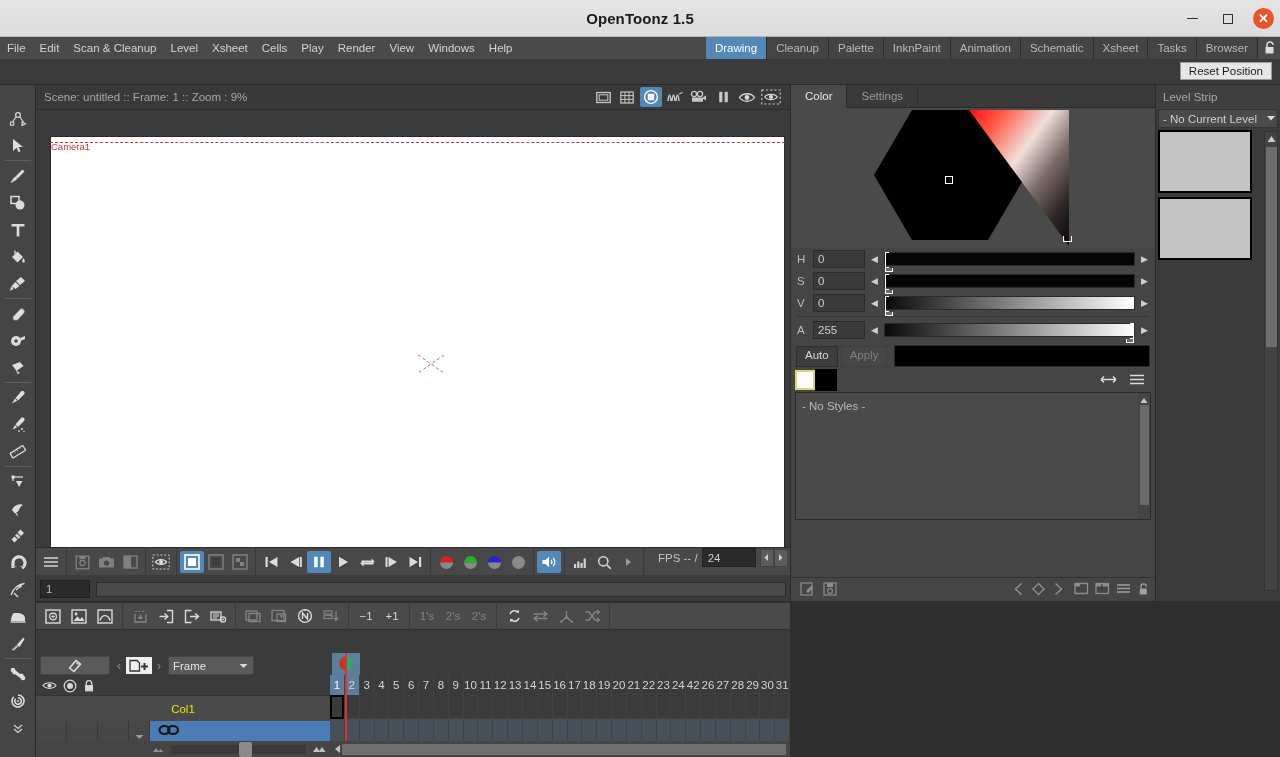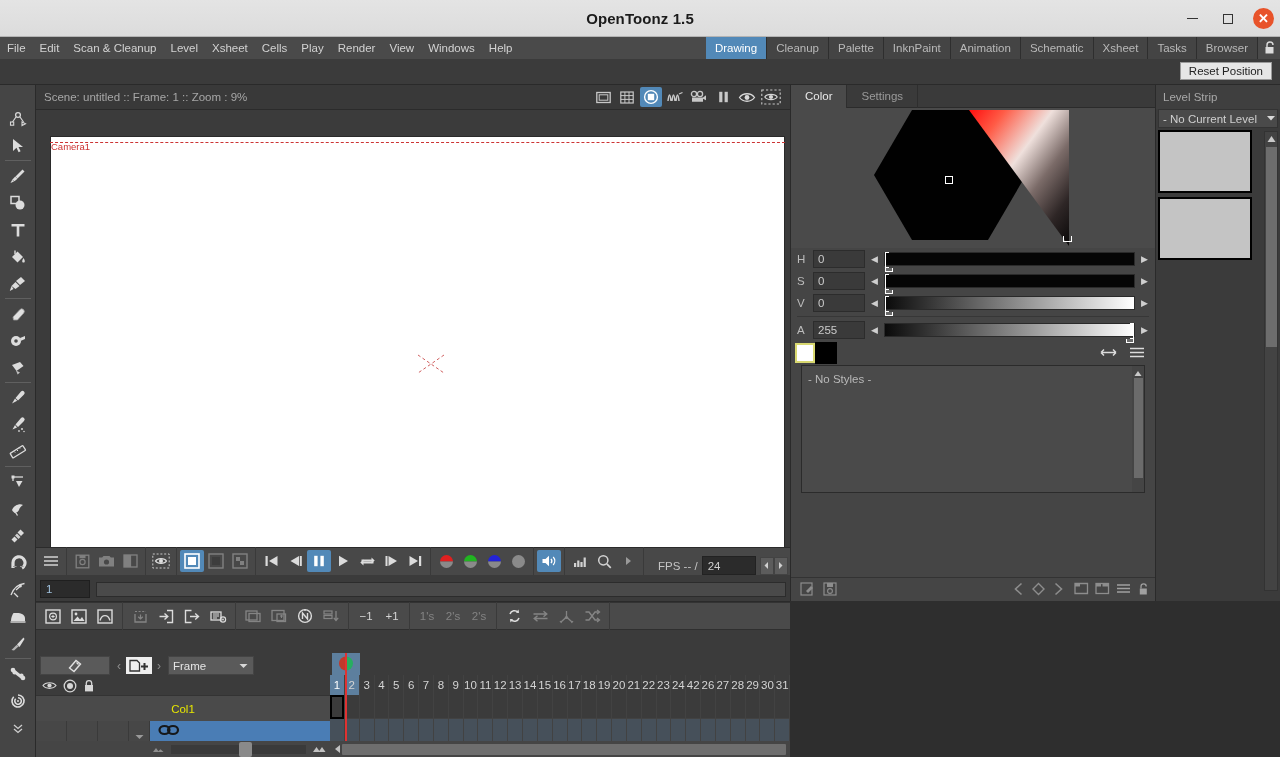--- a/index.html
+++ b/index.html
@@ -92,21 +92,21 @@
     position:absolute; left:0; top:31px; width:735px; height:0px;
     border-top:1px dashed #cc3333;
   }
   .camera-label { position:absolute; left:1px; top:30px; font-size:9.5px; color:#cc3333; }
   .cross { position:absolute; left:364px; top:240px; width:36px; height:26px; }
 
   
   .playbar {
     position:absolute; left:0; bottom:26px; width:754px; height:28px;
     background:#484848; border-top:1px solid #2b2b2b;
-    display:flex; align-items:flex-end;
+    display:flex; align-items:flex-start;
   }
   .pgroup { display:flex; align-items:center; height:28px; padding:0 3px; border-right:1px solid #3a3a3a;}
   .pbtn { width:24px; height:22px; display:flex;align-items:center;justify-content:center; cursor:pointer;}
   .pbtn.on { background:#5289b8; border-radius:2px; }
   .pbtn.dim svg { opacity:0.42; }
   .fps-wrap { display:flex; align-items:center; gap:4px; margin-left:14px; font-size:11.5px; color:#c4c4c4;}
   .fps-field { background:#2b2b2b; border:1px solid #222; color:#cfcfcf; width:54px; height:19px; line-height:19px; padding-left:5px; font-size:11.5px; }
   .spin { display:flex; }
   .spin div { width:14px;height:18px; background:#5c5c5c; border:1px solid #434343; display:flex;align-items:center;justify-content:center; cursor:pointer;}
   .framebar {
@@ -149,21 +149,21 @@
   .sep-line { height:1px; background:#373737; margin:2px 6px 2px 6px;}
   .applyrow { display:flex; align-items:center; height:24px; padding:0 5px; gap:3px; margin-top:3px;}
   .ab { background:#3d3d3d; border:1px solid #2e2e2e; color:#d8d8d8; font-size:11.5px; padding:2px 8px; height:21px; cursor:pointer;}
   .ab.dim { color:#808080; background:#474747; border-color:#404040;}
   .colorpreview { flex:1; height:22px; background:#000; border:1px solid #2b2b2b; margin-left:4px;}
   .swatchrow { display:flex; align-items:center; height:24px; padding:0 4px; gap:0px;}
   .sw { width:20px;height:20px; background:#fff; border:2px solid #d8d870; cursor:pointer;}
   .sw2 { width:22px;height:22px; background:#000; cursor:pointer;}
   .swicons { margin-left:auto; display:flex; gap:12px; padding-right:6px; align-items:center;}
   .lp-title { height:22px; background:#3f3f3f; display:flex;align-items:center;padding-left:7px;color:#a8a8a8;font-size:11.5px; border-top:1px solid #333;}
-  .lp-body { position:relative; height:128px; background:#4a4a4a; border:1px solid #2b2b2b; margin:0 10px; }
+  .lp-body { position:relative; height:128px; background:#4a4a4a; border:1px solid #2b2b2b; margin:0 4px; }
   .lp-empty { padding:7px 0 0 6px; color:#b9b9b9; font-size:11.5px;}
   .lp-scroll { position:absolute; right:0; top:0; width:12px; height:100%; background:#454545;}
   .lp-thumb { position:absolute; right:1px; top:12px; width:9px; height:100px; background:#6b6b6b;}
   .cp-bottom { position:absolute; bottom:0; left:0; width:365px; height:24px; background:#454545; display:flex; align-items:center; padding:0 5px; border-top:1px solid #333;}
   .cpb-right { margin-left:auto; display:flex; align-items:center; gap:6px;}
 
   
   .lstrip { position:absolute; left:1155px; top:85px; width:125px; height:516px; background:#3b3b3b; border-left:1px solid #2a2a2a;}
   .ls-title { height:24px; display:flex;align-items:center;padding-left:7px;color:#a8a8a8;font-size:11.5px;background:#3f3f3f;}
   .ls-combo { height:19px; margin:0 2px; background:#4a4a4a; border:1px solid #333; display:flex;align-items:center;padding-left:4px; color:#cfcfcf; font-size:11.5px; cursor:pointer;}
@@ -732,20 +732,25 @@
       <div class="sl-field">255</div>
       <span class="sl-arrow">◀</span>
       <div class="sl-track agrad">
           <div class="sl-knob right" style="right:0px">
             <i style="left:auto;right:-1px"></i>
           </div>
         </div>
       <span class="sl-arrow">▶</span>
     </div>
 
+    <div class="applyrow">
+      <div class="ab">Auto</div>
+      <div class="ab dim">Apply</div>
+      <div class="colorpreview"></div>
+    </div>
 
     <div class="swatchrow">
       <div class="sw"></div>
       <div class="sw2"></div>
       <div class="swicons">
         <span><svg width="17" height="11" viewBox="0 0 17 11">
               <path d="M1 5.5 h15 M1 5.5 l3 -3 M1 5.5 l3 3 M16 5.5 l-3 -3 M16 5.5 l-3 3" fill="none" stroke="#dcdcdc" stroke-width="1.5"></path>
             </svg></span>
         <span><svg width="16" height="11" viewBox="0 0 16 11">
               <path d="M1 1.5h14M1 5.5h14M1 9.5h14" stroke="#dcdcdc" stroke-width="1.5"></path>

